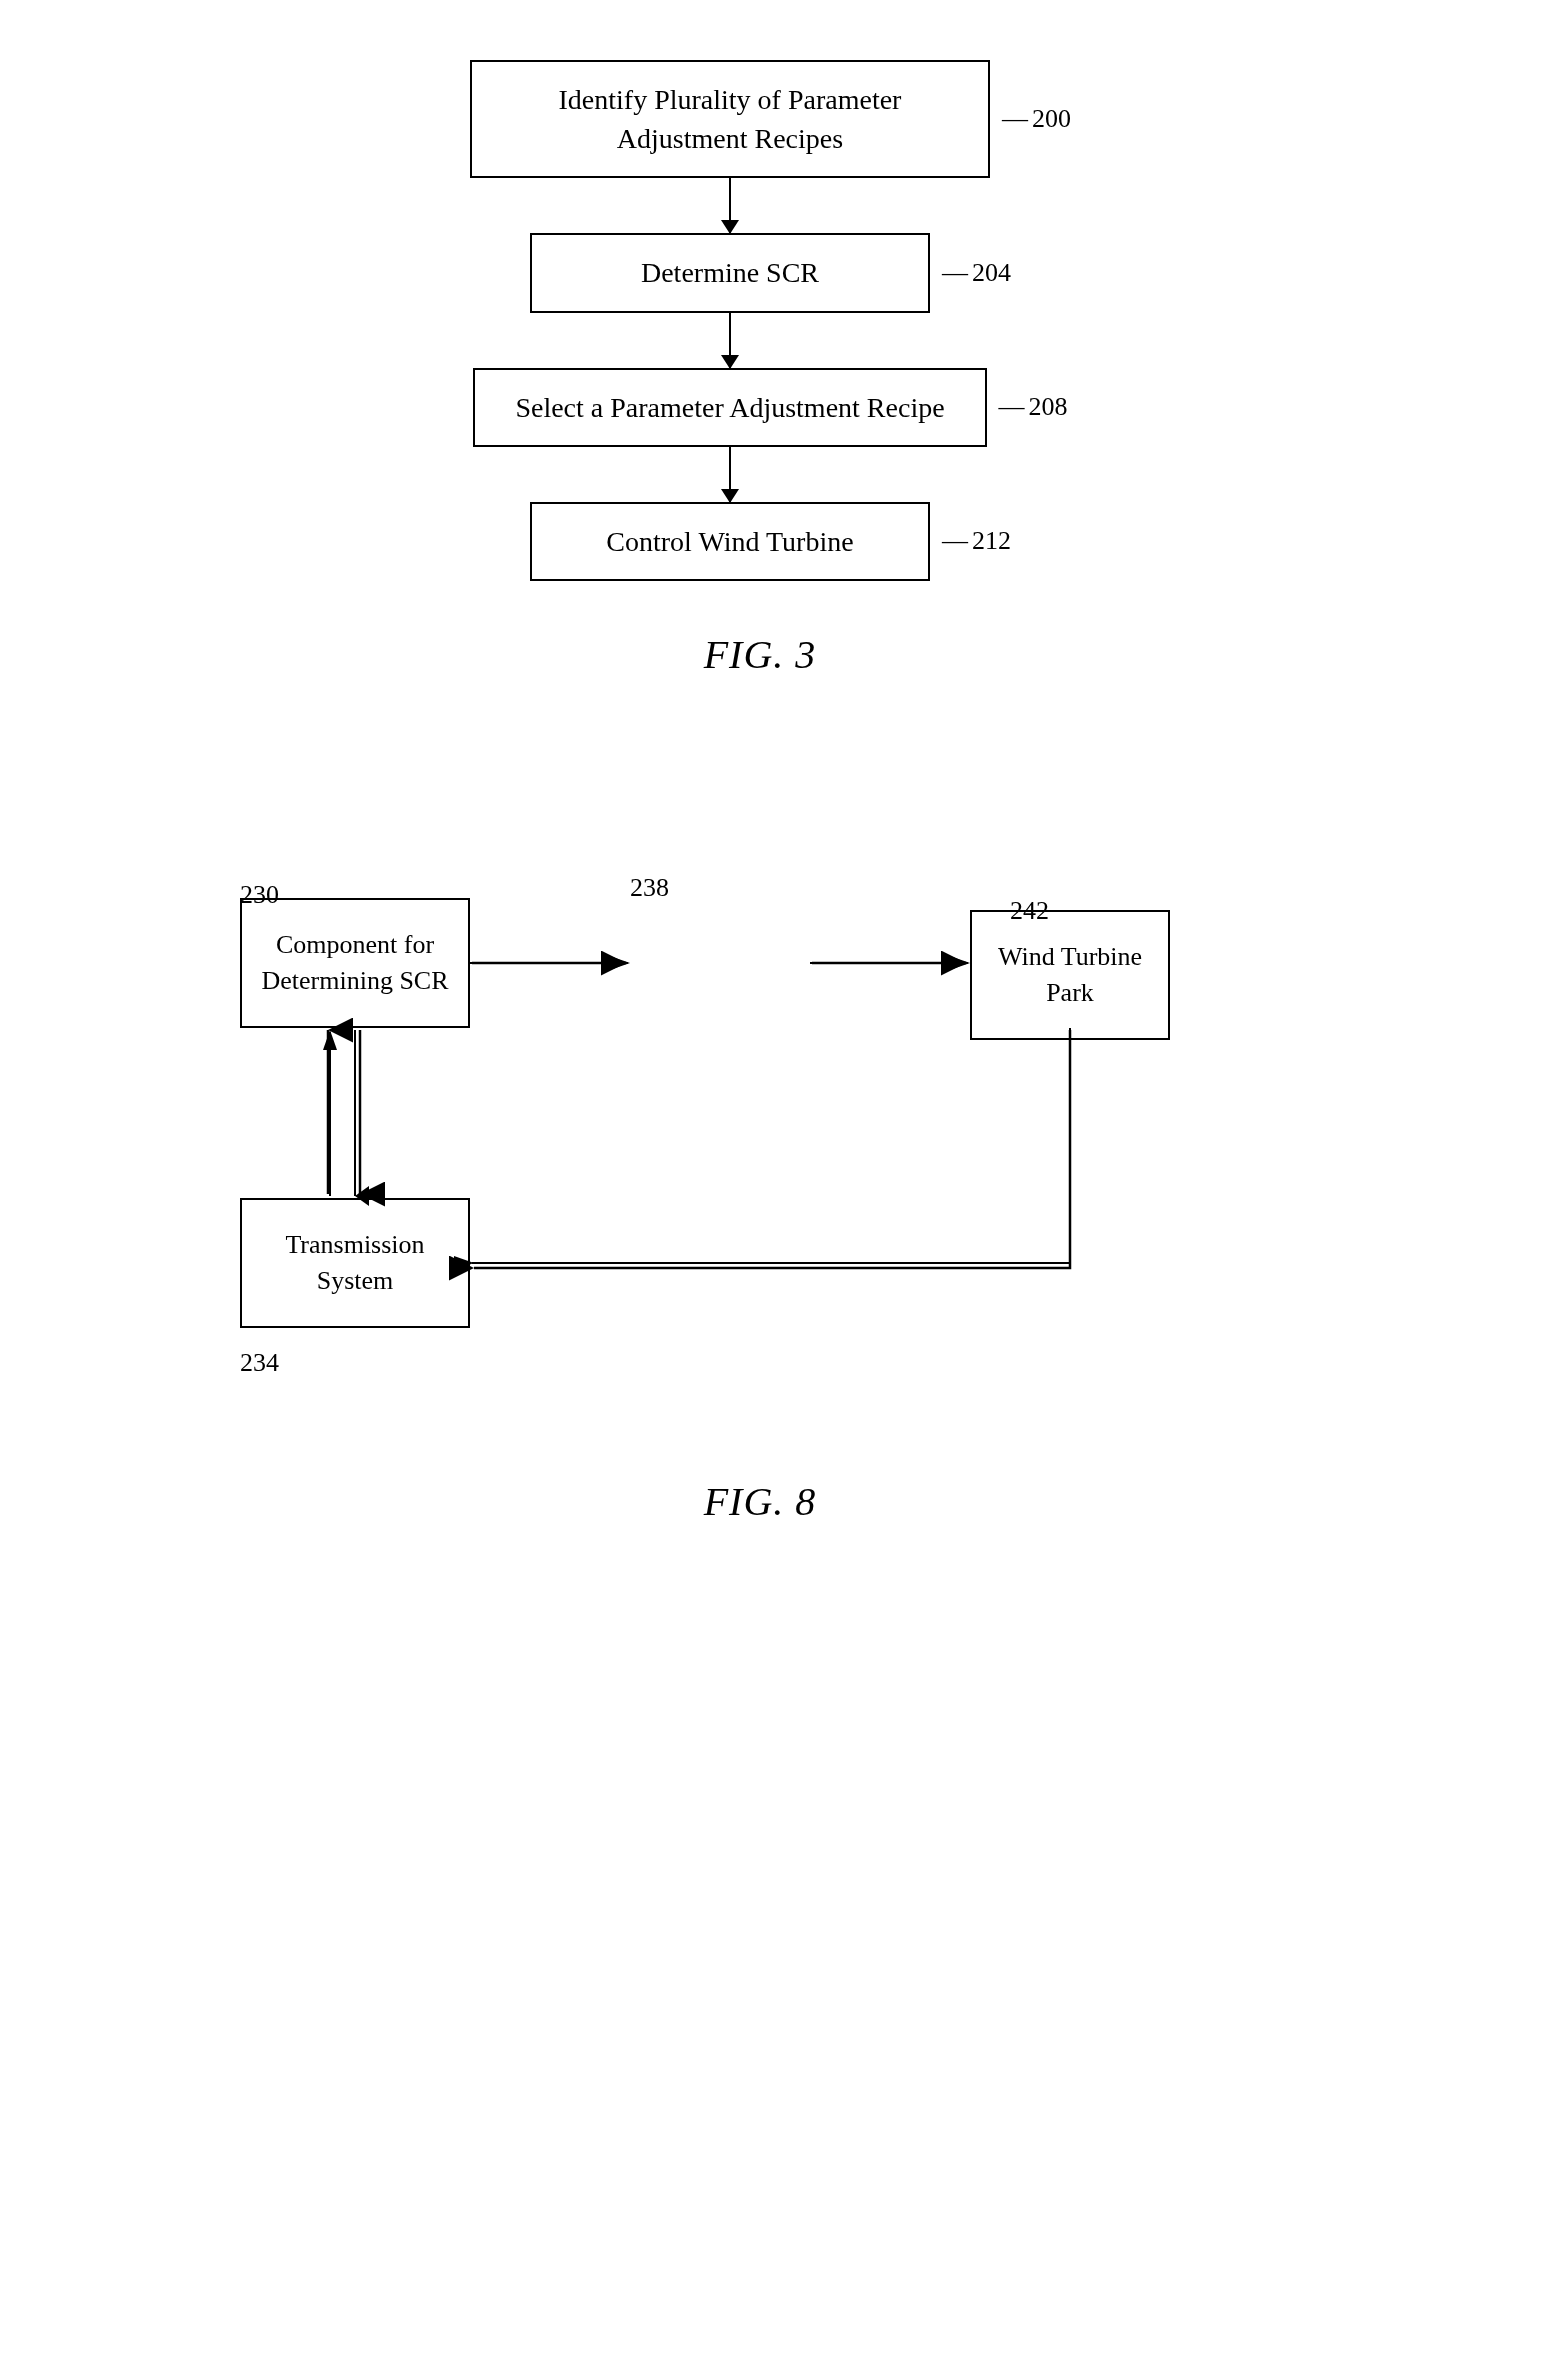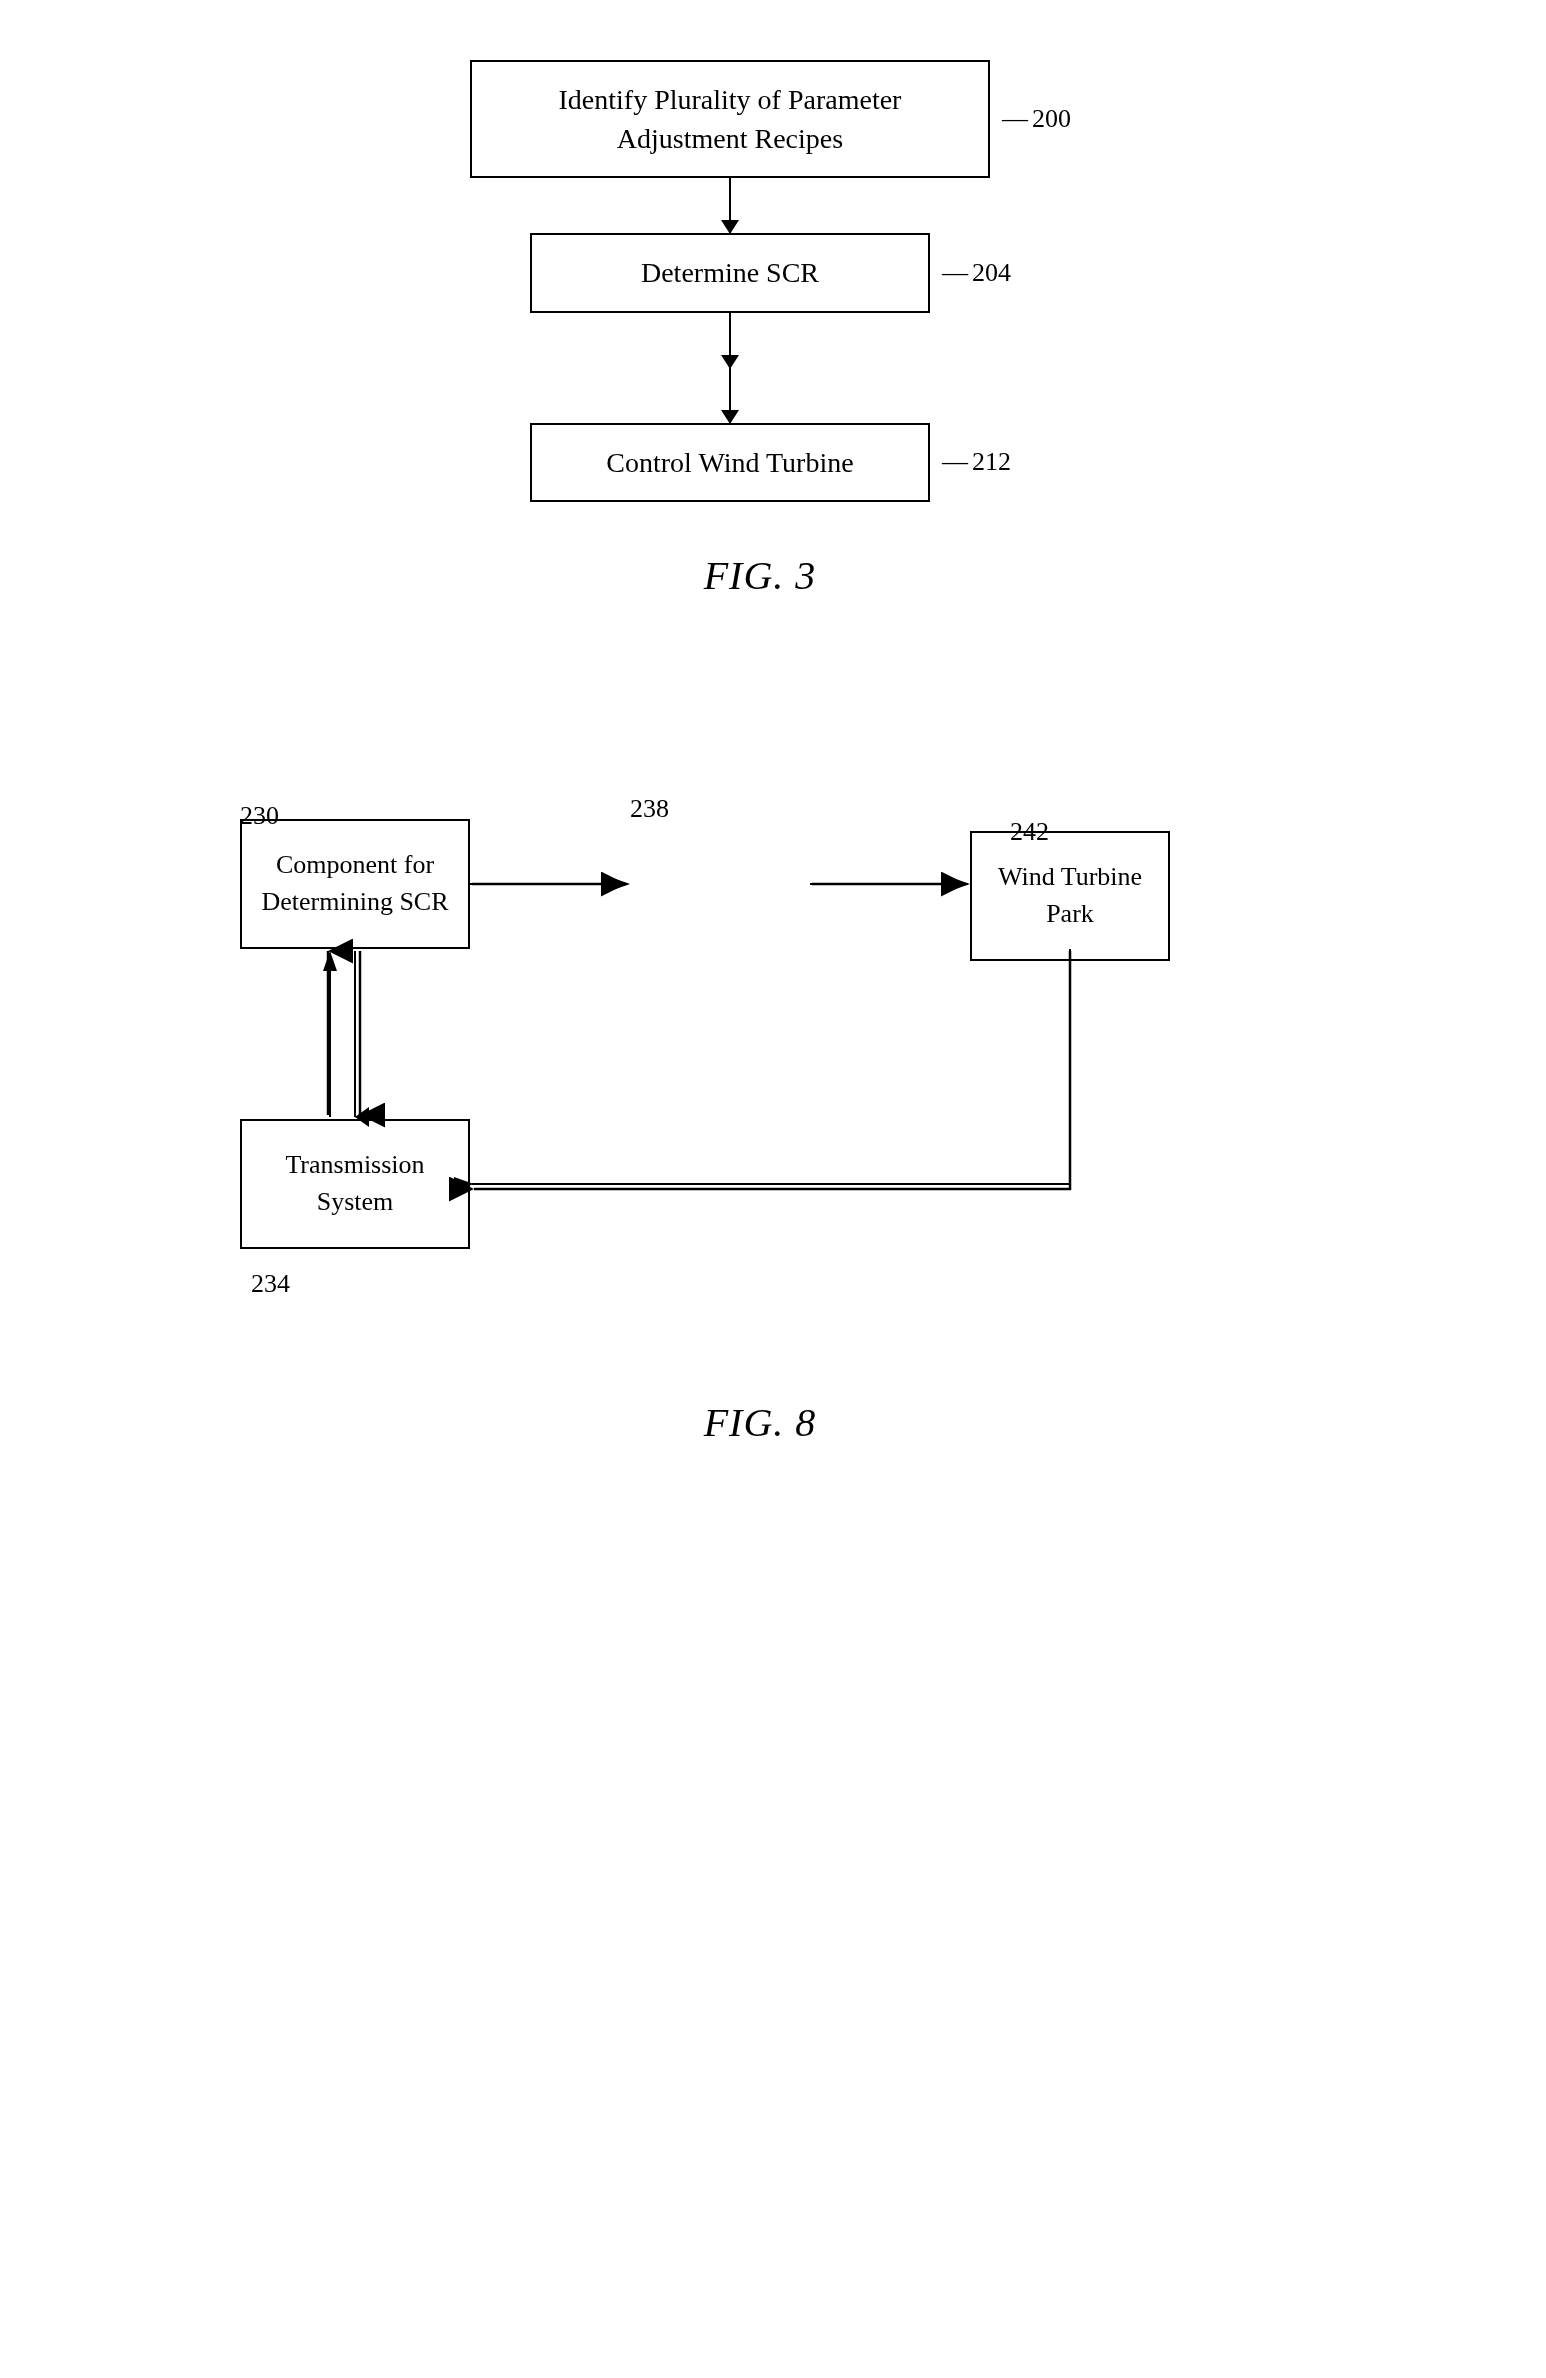--- a/index.html
+++ b/index.html
@@ -163,20 +163,24 @@
 
       <div class="arrow-down"></div>
 
       <div class="flow-step">
         <div class="flow-box">Determine SCR</div>
         <span class="flow-label">204</span>
       </div>
 
       <div class="arrow-down"></div>
 
+      <div class="flow-step">
+        <div class="flow-box">Select a Parameter Adjustment Recipe</div>
+        <span class="flow-label">208</span>
+      </div>
 
       <div class="arrow-down"></div>
 
       <div class="flow-step">
         <div class="flow-box">Control Wind Turbine</div>
         <span class="flow-label">212</span>
       </div>
 
     </div>
 
@@ -194,21 +198,21 @@
       <span class="block-label" style="left: 420px; top: 55px;">238</span>
 
       <div class="block" style="left: 760px; top: 92px; width: 200px; height: 130px;">
         <span>Wind Turbine Park</span>
       </div>
       <span class="block-label" style="left: 800px; top: 48px; margin-top: 30px;">242</span>
 
       <div class="block" style="left: 30px; top: 380px; width: 230px; height: 130px;">
         <span>Transmission System</span>
       </div>
-      <span class="block-label" style="left: 41px; top: 530px;">234</span>
+      <span class="block-label" style="left: 30px; top: 530px;">234</span>
 
       <svg class="fig4-svg">
         <defs>
           <marker id="arrowhead" markerWidth="10" markerHeight="7" refX="9" refY="3.5" orient="auto">
             <polygon points="0 0, 10 3.5, 0 7" fill="#000"></polygon>
           </marker>
           <marker id="arrowhead-up" markerWidth="10" markerHeight="7" refX="1" refY="3.5" orient="auto">
             <polygon points="10 0, 0 3.5, 10 7" fill="#000"></polygon>
           </marker>
           <marker id="arrowhead-down" markerWidth="10" markerHeight="7" refX="5" refY="7" orient="auto">

